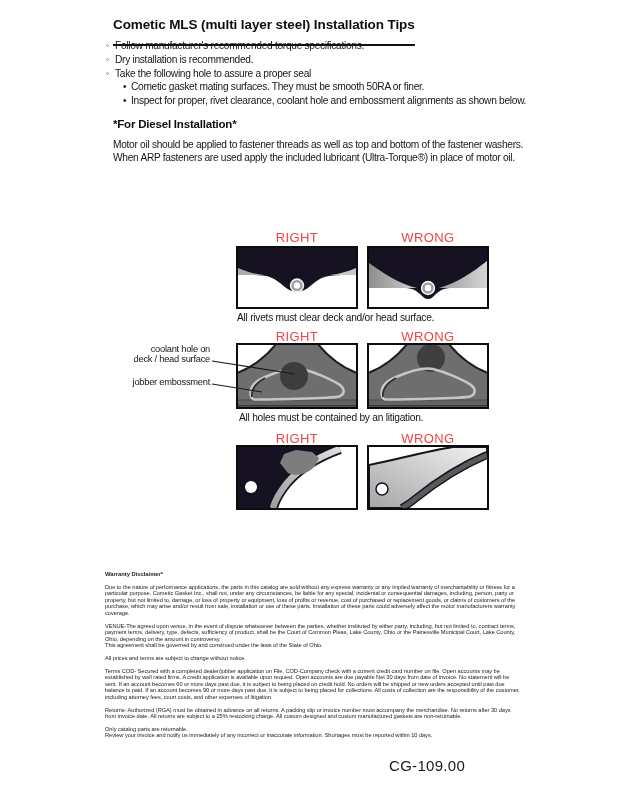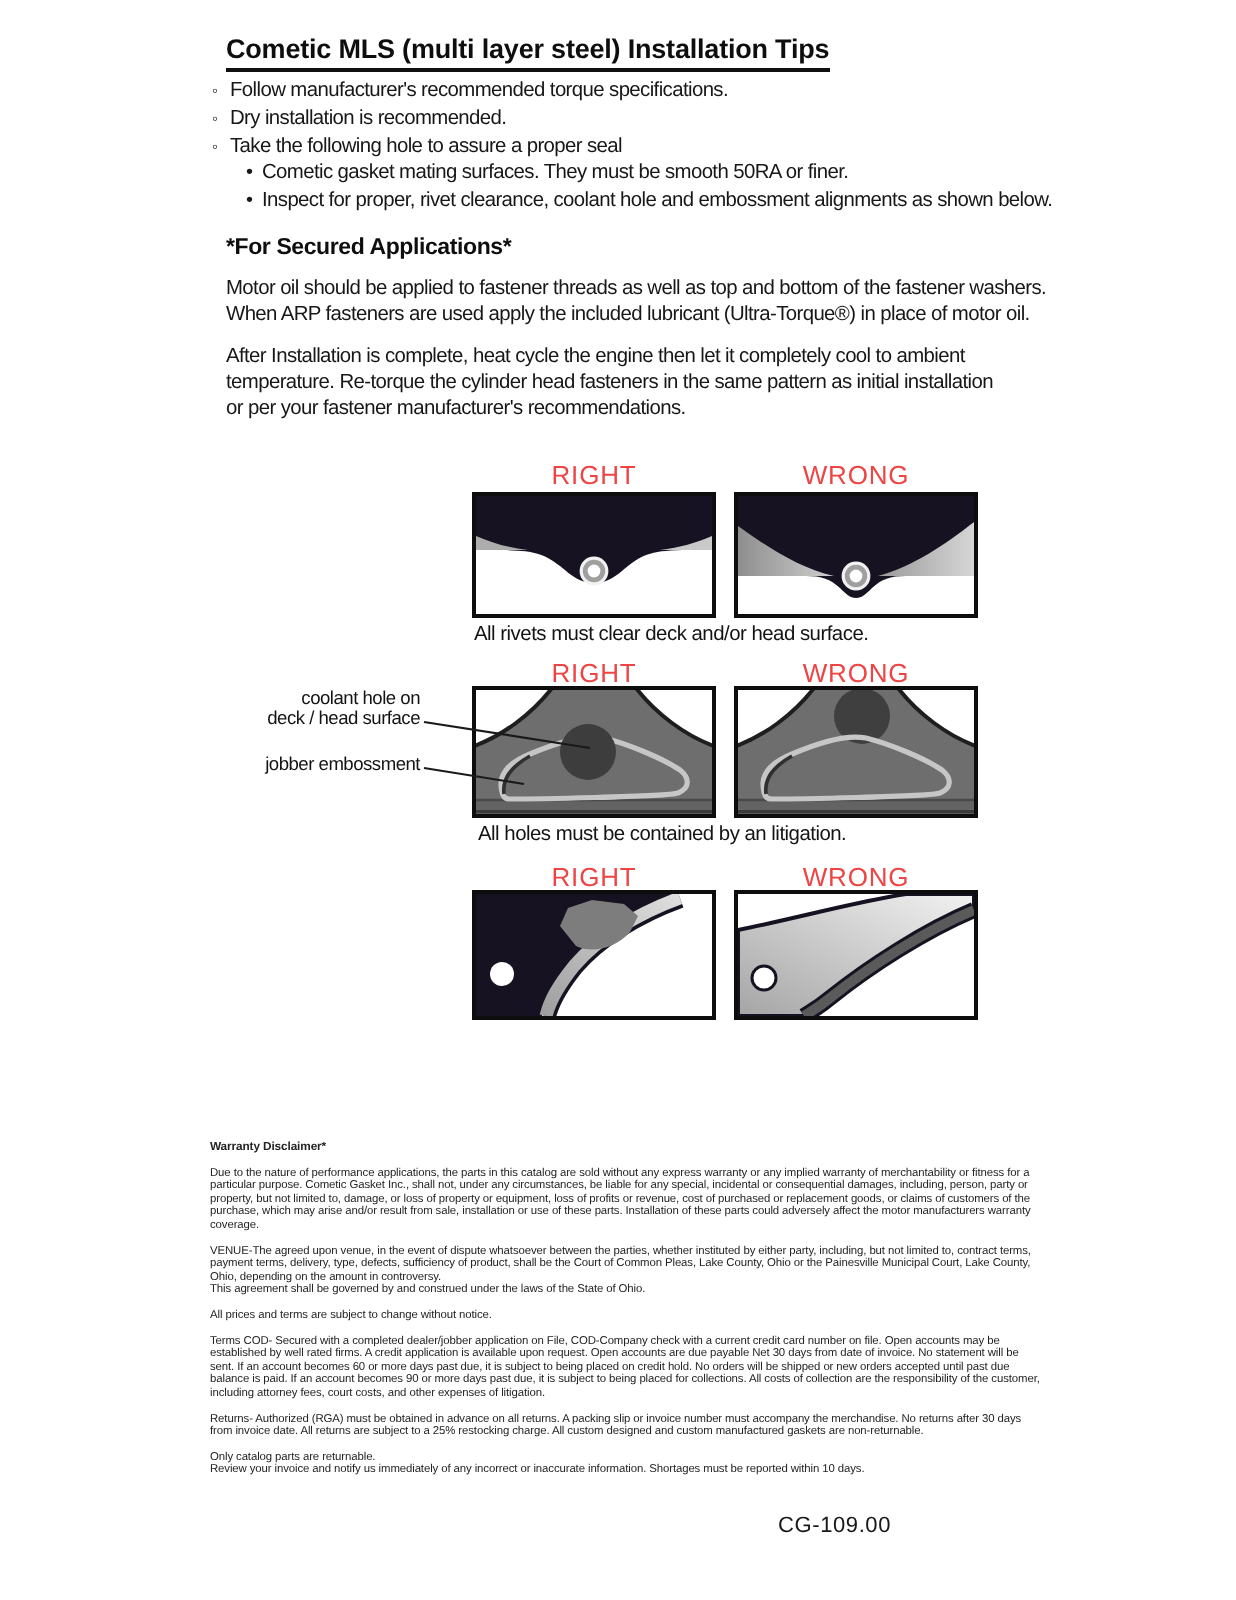--- a/index.html
+++ b/index.html
@@ -4,40 +4,40 @@
 <style>
   html,body { margin:0; padding:0; background:#e8e8e8; }
   .page {
     position:relative; width:618px; height:800px; margin:0 auto;
     background:#ffffff; overflow:hidden;
     font-family:"Liberation Sans", sans-serif; color:#1c1c1c;
   }
   .title {
     position:absolute; left:113px; top:17px;
     font-size:13.5px; font-weight:bold; letter-spacing:-0.1px;
-    border-bottom:2px solid #101010; padding-bottom:2px; color:#0e0e0e;
+    border-bottom:2px solid #101010; padding-bottom:12px; color:#0e0e0e;
   }
   .bullets { position:absolute; left:106px; top:39px; font-size:10.2px; letter-spacing:-0.3px; line-height:13.8px; color:#171717; }
   .b-row { display:flex; align-items:flex-start; }
   .b-row.sub { margin-left:17px; }
   .b-marker { width:9px; flex:0 0 9px; font-size:8.5px; line-height:13.8px; text-align:left; }
   .b-row.sub .b-marker { font-size:10px; width:8px; flex:0 0 8px; }
   .diesel { position:absolute; left:113px; top:118px; width:480px; font-size:10.2px; letter-spacing:-0.3px; line-height:13px; color:#171717; }
   .diesel h2 { font-size:11.5px; font-weight:bold; margin:0 0 7px 0; letter-spacing:-0.2px; color:#0e0e0e; }
   .diesel p { margin:0 0 8px 0; white-space:pre-line; }
   .dg-h { position:absolute; width:122px; text-align:center; font-size:13px; letter-spacing:0.4px; color:#ef4444; }
   .dg-box { position:absolute; width:122px; border:2px solid #0d0d0d; box-sizing:border-box; background:#fff; }
   .dg-box svg { display:block; width:100%; height:100%; }
   .dg-cap { position:absolute; font-size:10.2px; letter-spacing:-0.25px; line-height:11.5px; color:#141414; white-space:pre-line; }
   .lbl { position:absolute; width:104px; text-align:right; font-size:9.3px; letter-spacing:-0.25px; line-height:9.8px; color:#141414; white-space:pre-line; }
   .leaders { position:absolute; left:210px; top:352px; width:95px; height:46px; z-index:5; }
   .legal { position:absolute; left:105px; top:571px; width:417px; font-size:5.7px; letter-spacing:-0.05px; line-height:6.6px; color:#232323; }
   .legal h3 { font-size:5.9px; font-weight:bold; margin:0 0 6px 0; }
   .legal p { margin:0 0 6px 0; white-space:pre-line; }
-  .code { position:absolute; left:389px; top:757px; font-size:11px; letter-spacing:0.3px; color:#181818; }
+  .code { position:absolute; left:389px; top:757px; font-size:15px; letter-spacing:0.3px; color:#181818; }
 </style>
 </head>
 <body>
 
 <div class="page">
 
   <div class="title">Cometic MLS (multi layer steel) Installation Tips</div>
 
   <div class="bullets">
     <div class="b-row">
@@ -56,26 +56,23 @@
       <span class="b-marker">•</span>
       <span>Cometic gasket mating surfaces.  They must be smooth 50RA or finer.</span>
     </div>
     <div class="b-row sub">
       <span class="b-marker">•</span>
       <span>Inspect for proper, rivet clearance, coolant hole and embossment alignments as shown below.</span>
     </div>
   </div>
 
   <div class="diesel">
-    <h2>*For Secured Applications*</h2>
+    <h2>*For Diesel Installation*</h2>
     <p>Motor oil should be applied to fastener threads as well as top and bottom of the fastener washers.
 When ARP fasteners are used apply the included lubricant (Ultra-Torque®) in place of motor oil.</p>
-    <p>After Installation is complete, heat cycle the engine then let it completely cool to ambient
-temperature. Re-torque the cylinder head fasteners in the same pattern as initial installation
-or per your fastener manufacturer's recommendations.</p>
   </div>
 
   <div class="dg-h" style="left:236px; top:230px;">RIGHT</div>
   <div class="dg-h" style="left:367px; top:230px;">WRONG</div>
 
   <div class="dg-box" style="left:236px; top:246px; height:63px;">
     <svg viewBox="0 0 118 59" preserveAspectRatio="none">
       <rect width="118" height="59" fill="#171221"></rect>
       <rect x="0" y="27" width="118" height="32" fill="#ffffff"></rect>
       <path d="M0,20 C8,23.5 16,25.8 26,27 L0,27 Z" fill="#adadad"></path>

